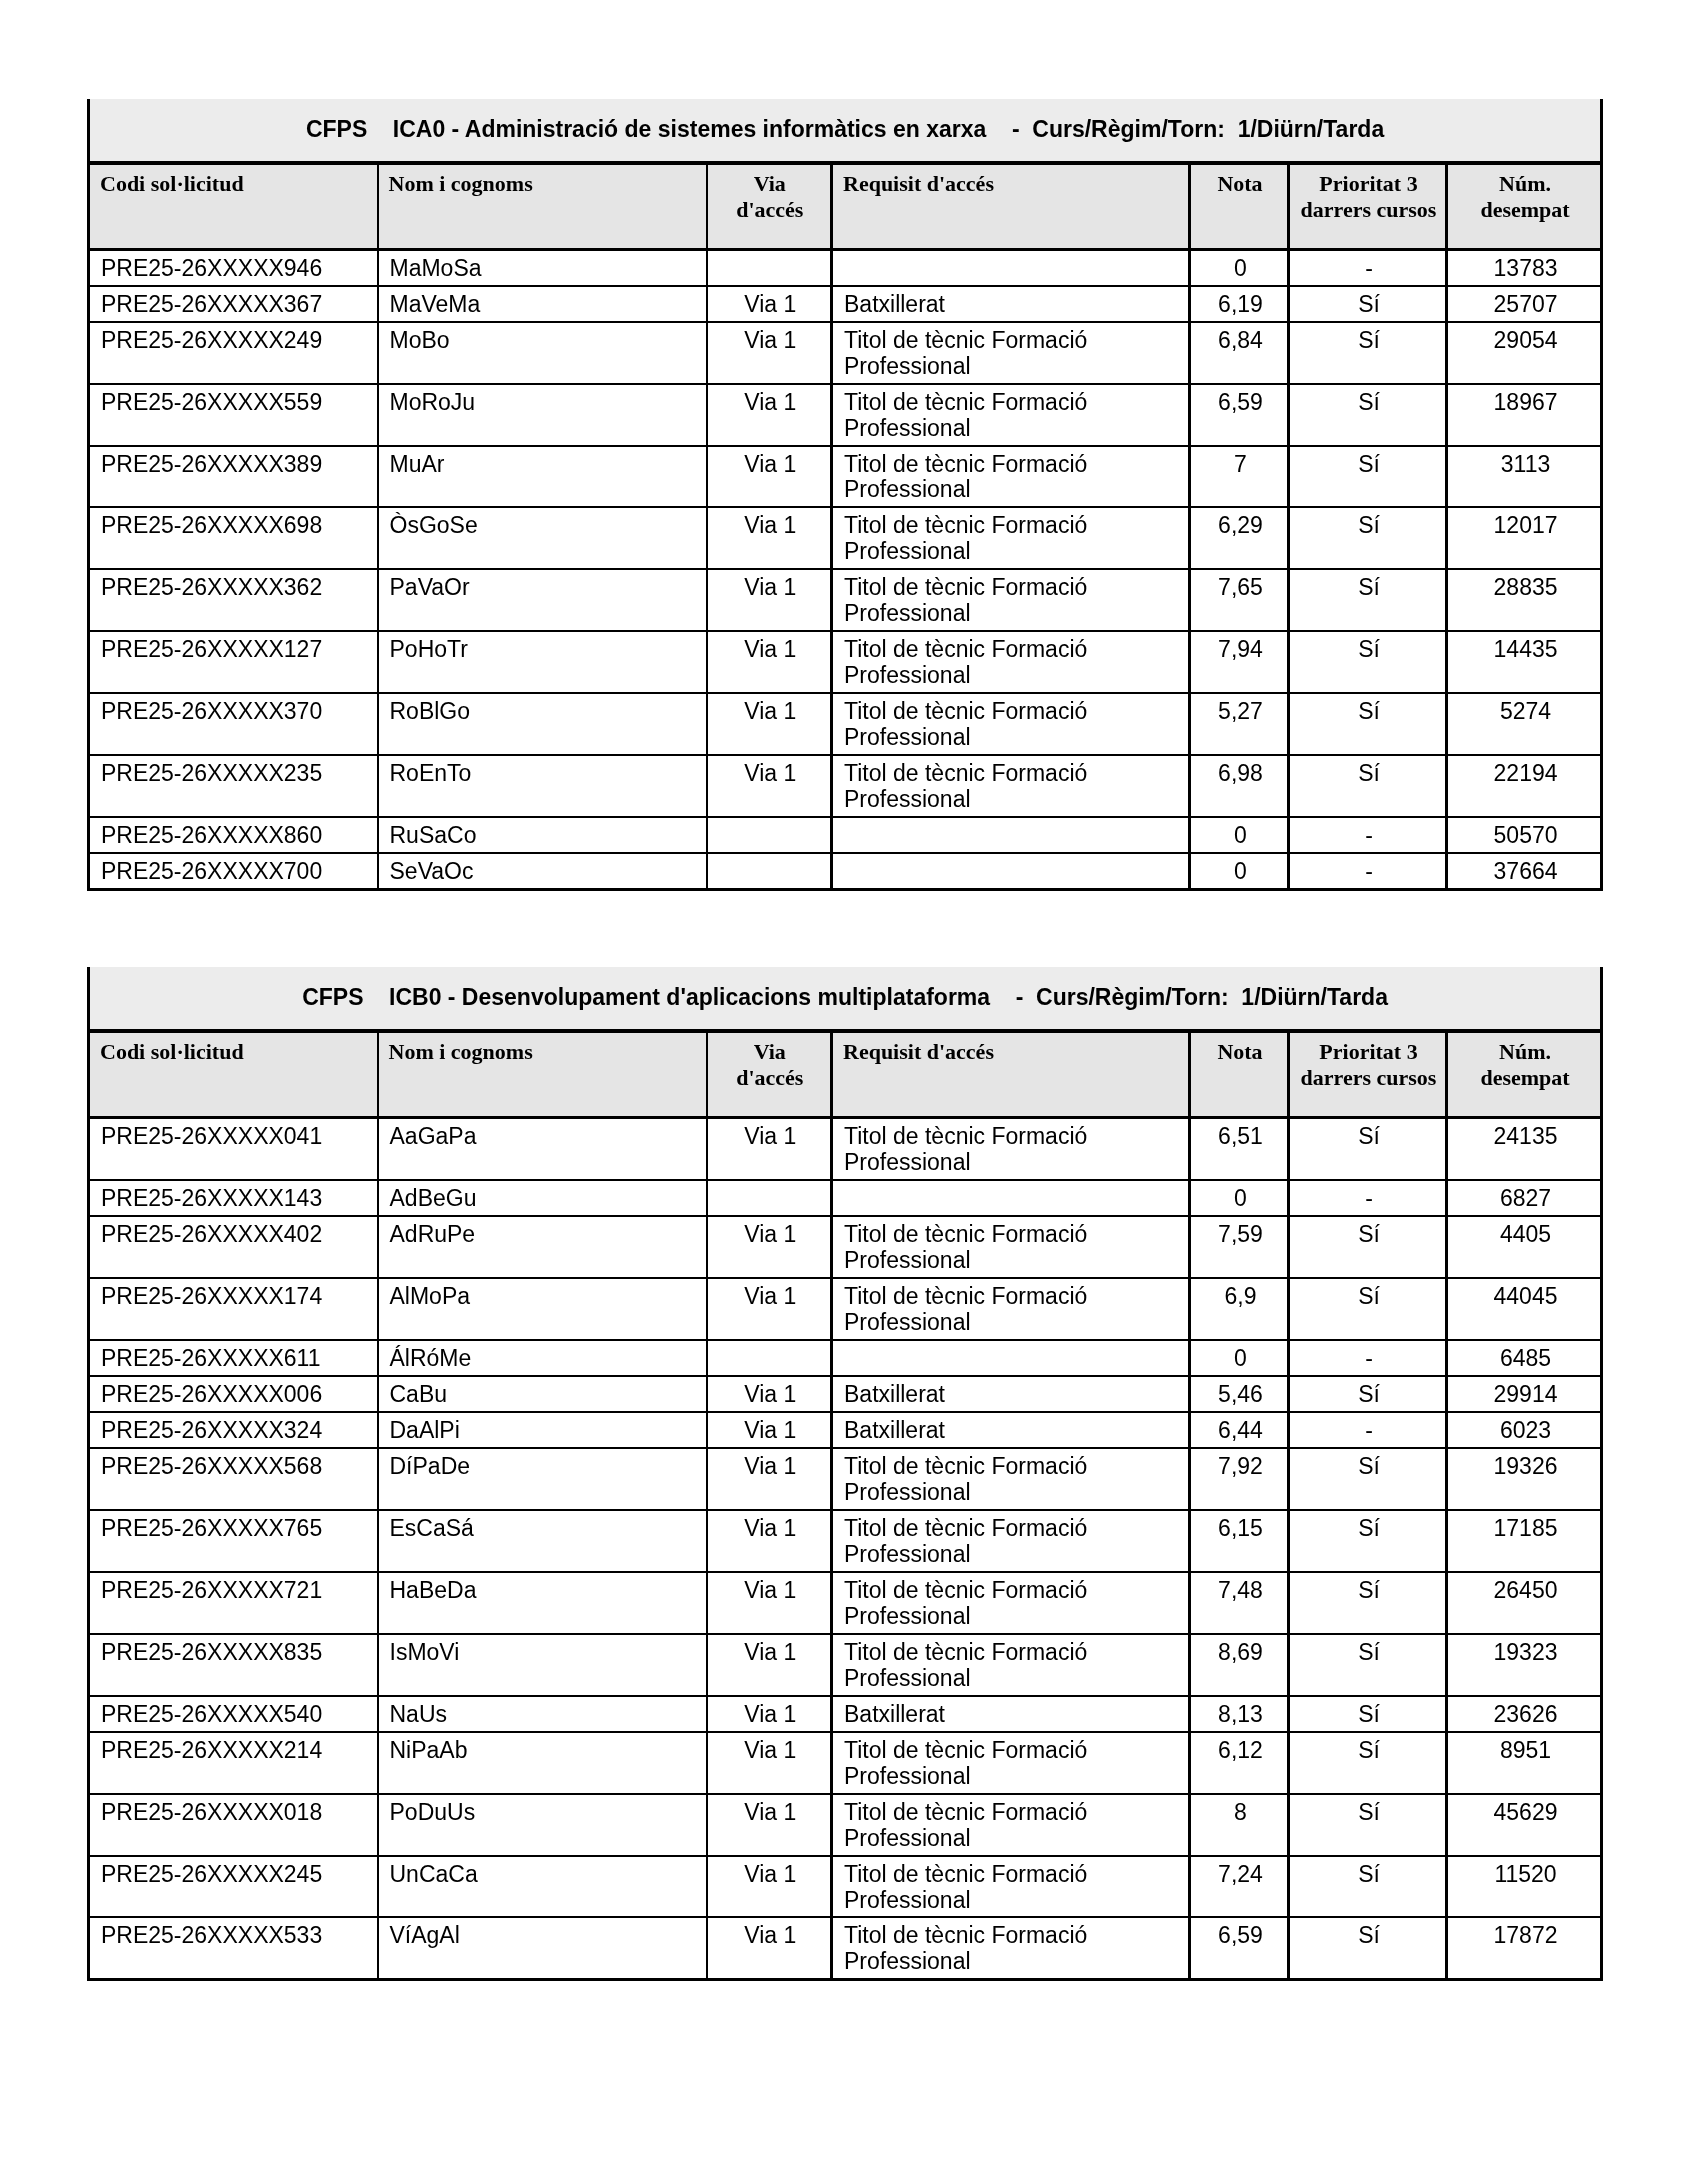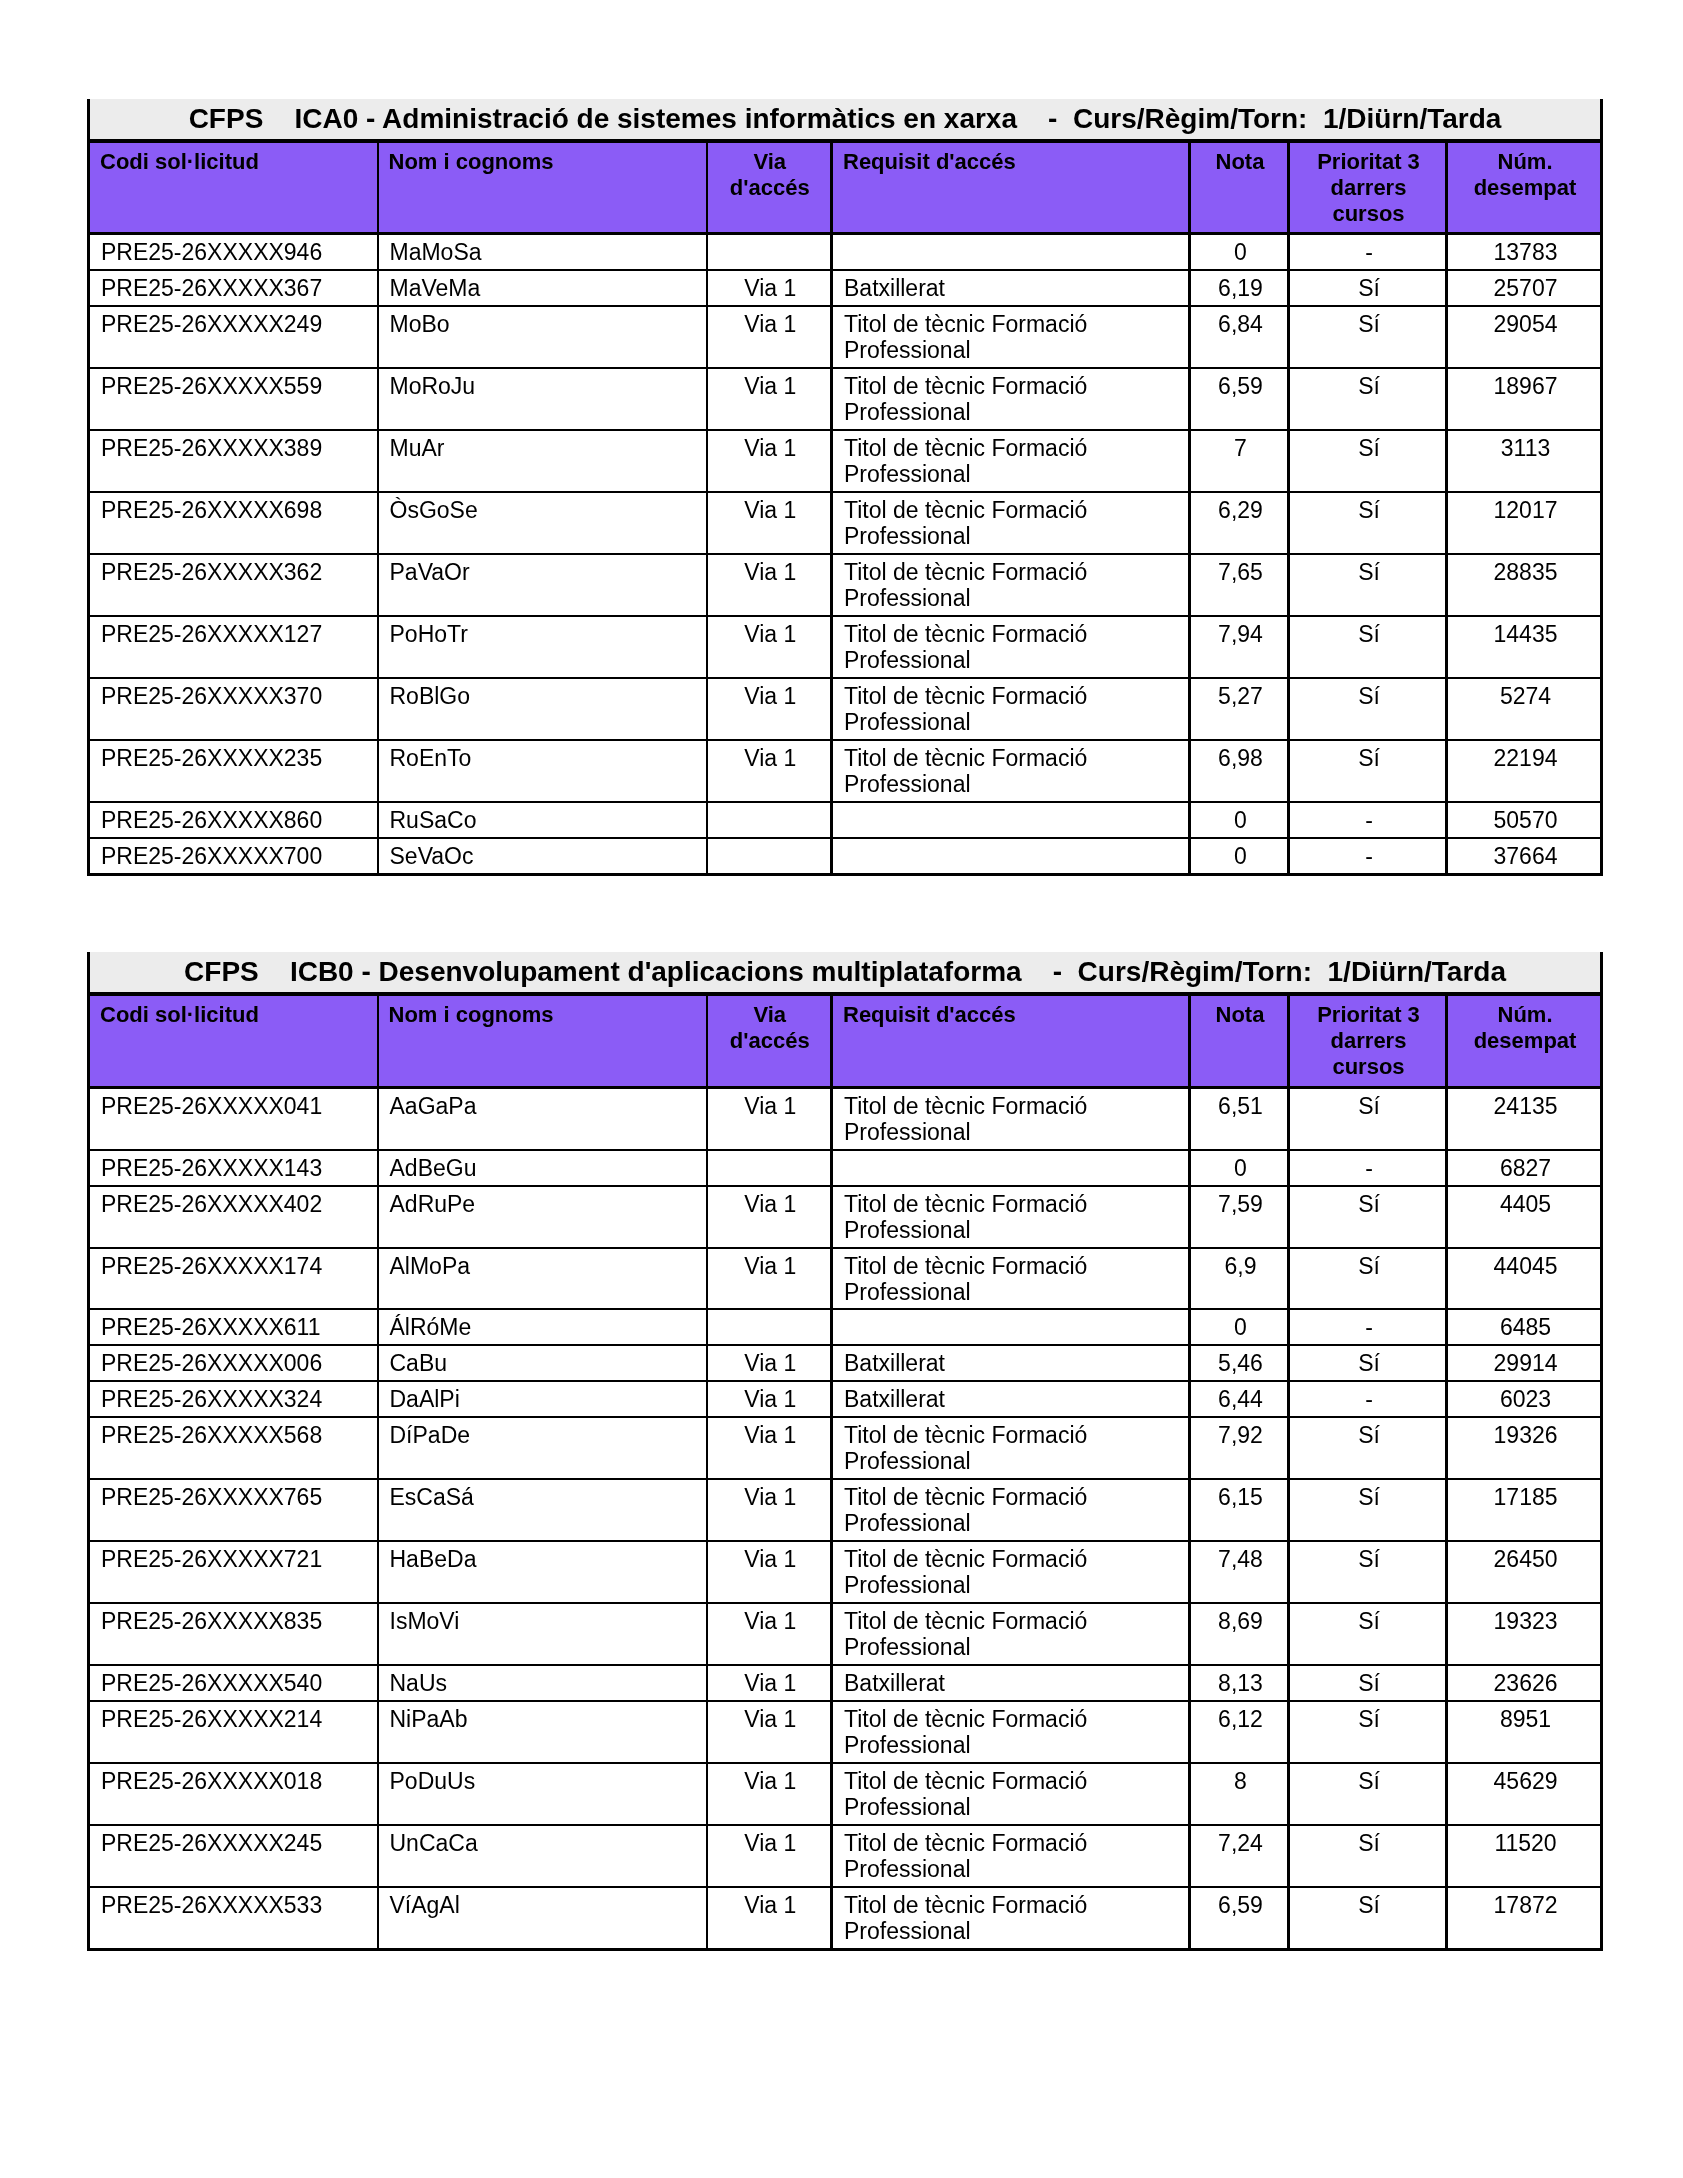--- a/index.html
+++ b/index.html
@@ -24,38 +24,39 @@
     border-collapse: collapse;
     table-layout: fixed;
     width: 1514px;
   }
   tr.title-row td {
     background: #ececec;
     border: 3px solid #000;
     border-top: none;
     border-bottom: 4px solid #000;
     font-weight: bold;
-    font-size: 28px;
+    font-size: 23px;
     line-height: 1.2;
     text-align: center;
-    padding: 3px 6px;
+    padding: 17px 6px;
     white-space: pre;
     overflow: hidden;
   }
   th {
-    background: #8b5cf6;
+    background: #e5e5e5;
     border: 2px solid #000;
     border-bottom: 3px solid #000;
     font-size: 22px;
     font-weight: bold;
     line-height: 1.18;
     vertical-align: top;
     text-align: left;
     padding: 6px 8px 6px 10px;
     height: 71px;
+    font-family: Liberation Serif, serif;
   }
   td {
     border: 2px solid #000;
     font-size: 23px;
     line-height: 1.13;
     vertical-align: top;
     text-align: left;
     padding: 4px 8px 4px 11px;
   }
   

